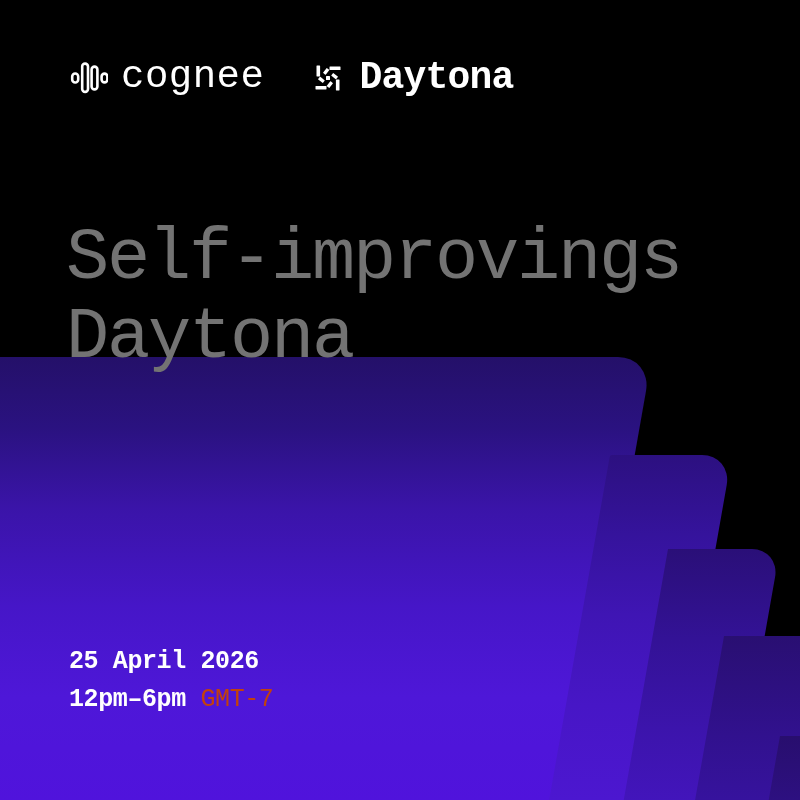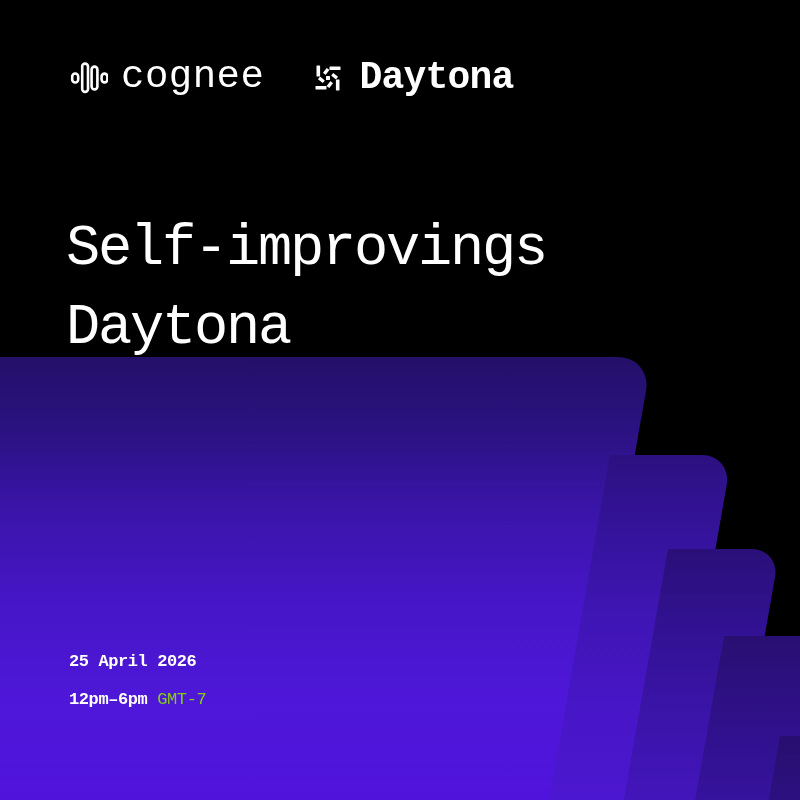--- a/index.html
+++ b/index.html
@@ -140,45 +140,45 @@
   .logo-word.daytona {
     font-weight: 700;
     font-size: 38px;
     letter-spacing: -0.8px;
   }
 
   
   #headline {
     position: absolute;
     left: 66px;
-    top: 210px;
+    top: 220px;
     width: 640px;
-    color: #ffffff;
-    font-size: 57px;
+    color: #737373;
+    font-size: 72px;
     font-weight: 400;
     line-height: 79px;
     letter-spacing: -2.2px;
   }
   #headline .hl-line { display: block; white-space: nowrap; }
 
   
   #event-details {
     position: absolute;
     left: 69px;
     top: 643px;
     color: #ffffff;
   }
   .detail-line {
-    font-size: 17px;
+    font-size: 25px;
     line-height: 38px;
     letter-spacing: -0.4px;
     white-space: nowrap;
   }
   .detail-line .strong { font-weight: 700; }
-  .detail-line .light  { font-weight: 400; color: #84cc16; text-align: center; }
+  .detail-line .light  { font-weight: 400; color: #c2410c; text-align: center; }
 </style>
 </head>
 <body>
 
 <div id="card">
 
   <div id="shapes">
     <div class="slab s0"></div>
     <div class="slab s1"></div>
     <div class="slab s2"></div>

